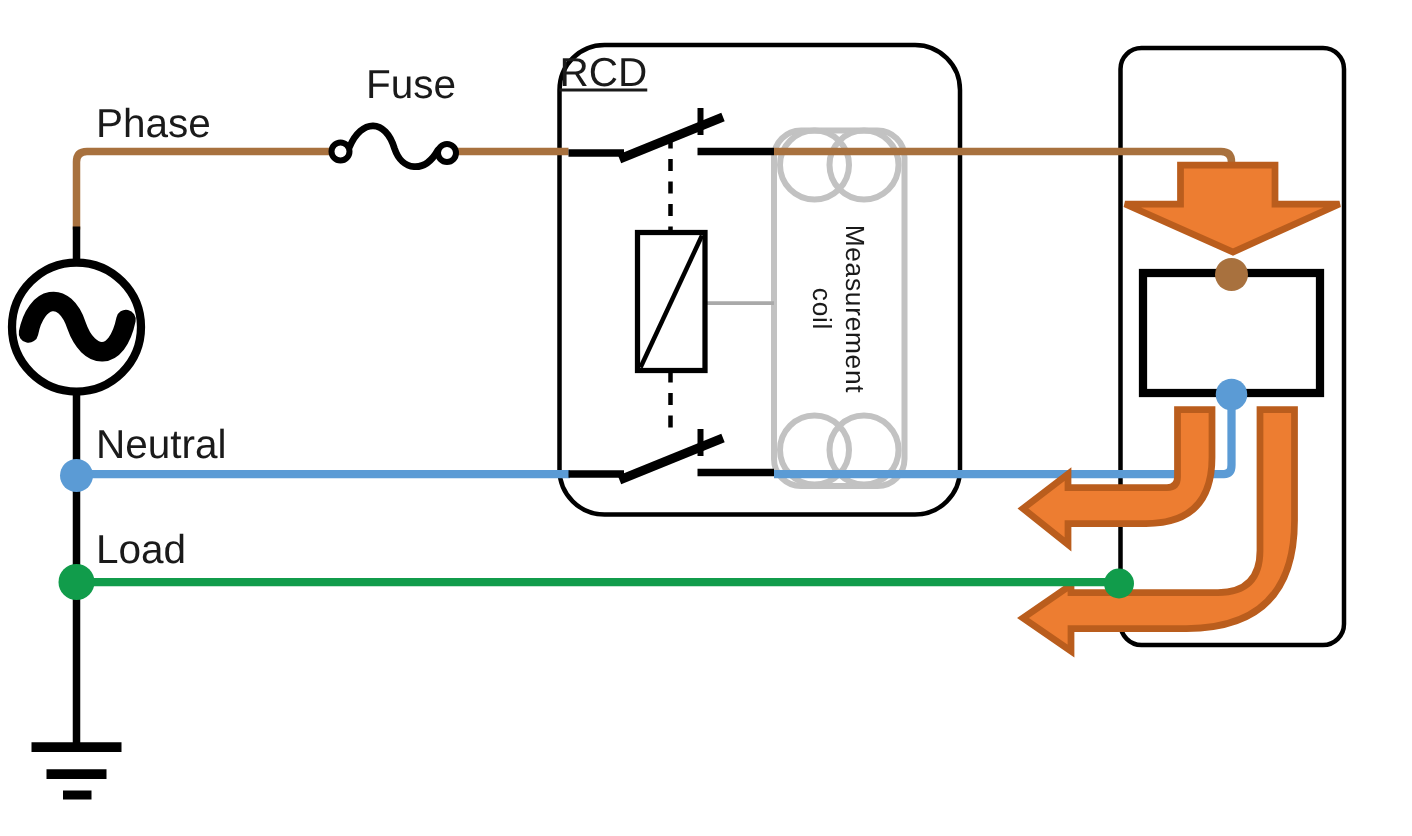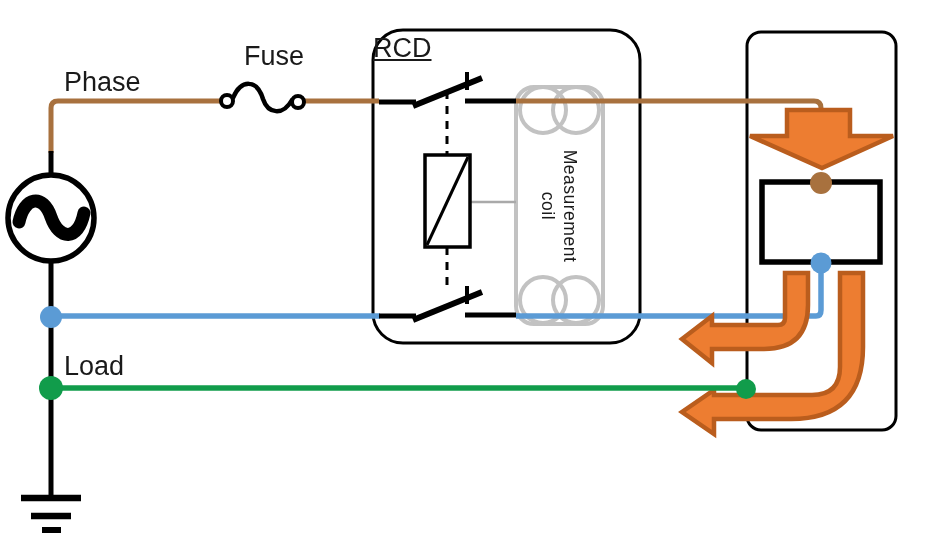--- a/index.html
+++ b/index.html
@@ -109,20 +109,21 @@
     <circle cx="51" cy="317" r="11" fill="var(--neutral-wire)"></circle>
     <circle cx="51" cy="388" r="12" fill="var(--earth-wire)"></circle>
     <circle cx="821" cy="183" r="11" fill="var(--phase-wire)"></circle>
     <circle cx="821" cy="263" r="10.5" fill="var(--neutral-wire)"></circle>
     <circle cx="746" cy="389" r="10" fill="var(--earth-wire)"></circle>
   </svg>
 
   <div class="lbl" style="left:64px;top:68px">Phase</div>
   <div class="lbl" style="left:244px;top:42px">Fuse</div>
   <div class="lbl center" style="left:373px;top:34px;width:267px">RCD</div>
+  <div class="lbl" style="left:64px;top:282px">Neutral</div>
   <div class="lbl" style="left:64px;top:352px">Load</div>
 
   <div id="coil-label">
     <span>Measurement</span>
     <span>coil</span>
   </div>
 
 </div>
 
 </body></html>

